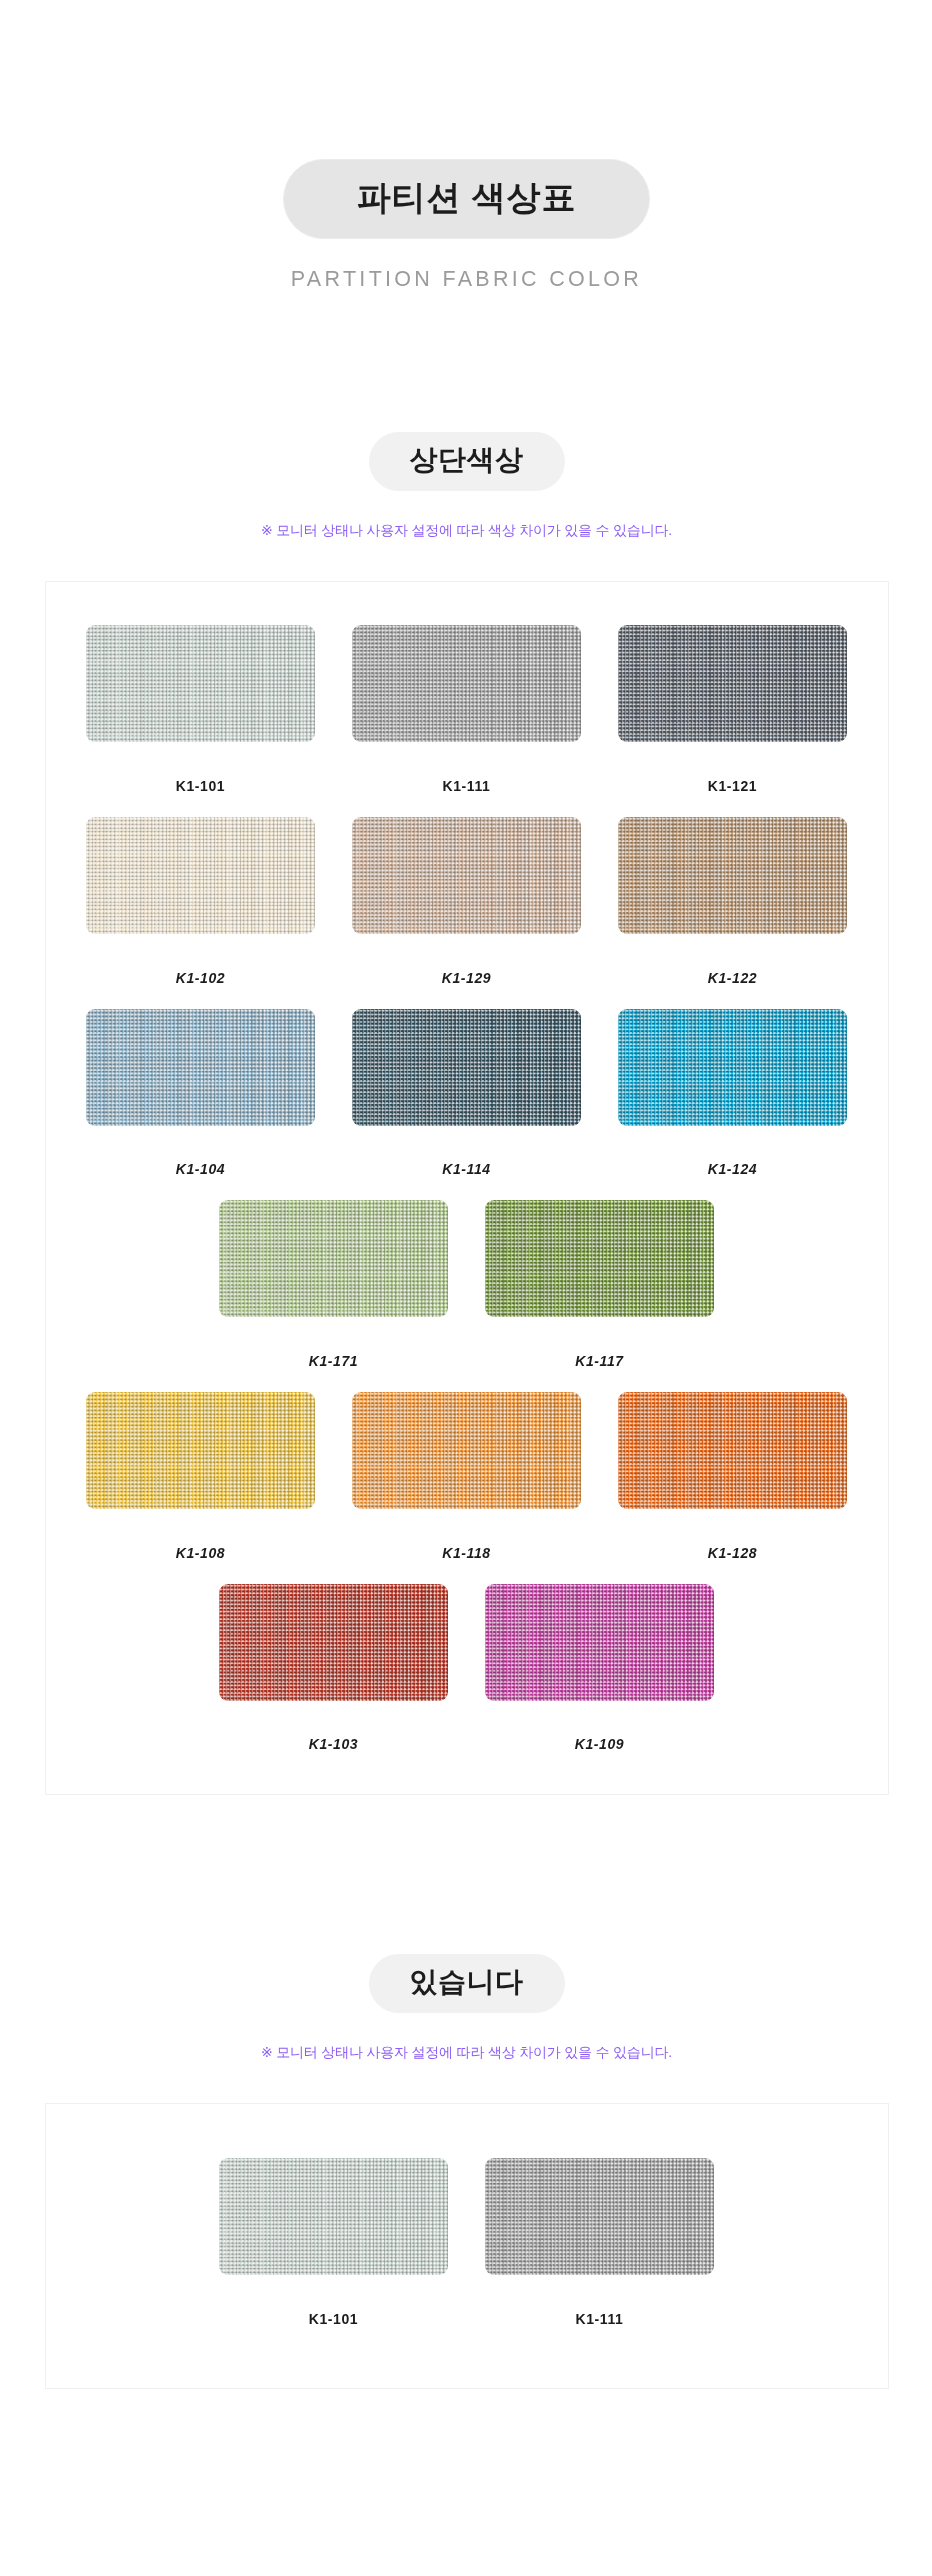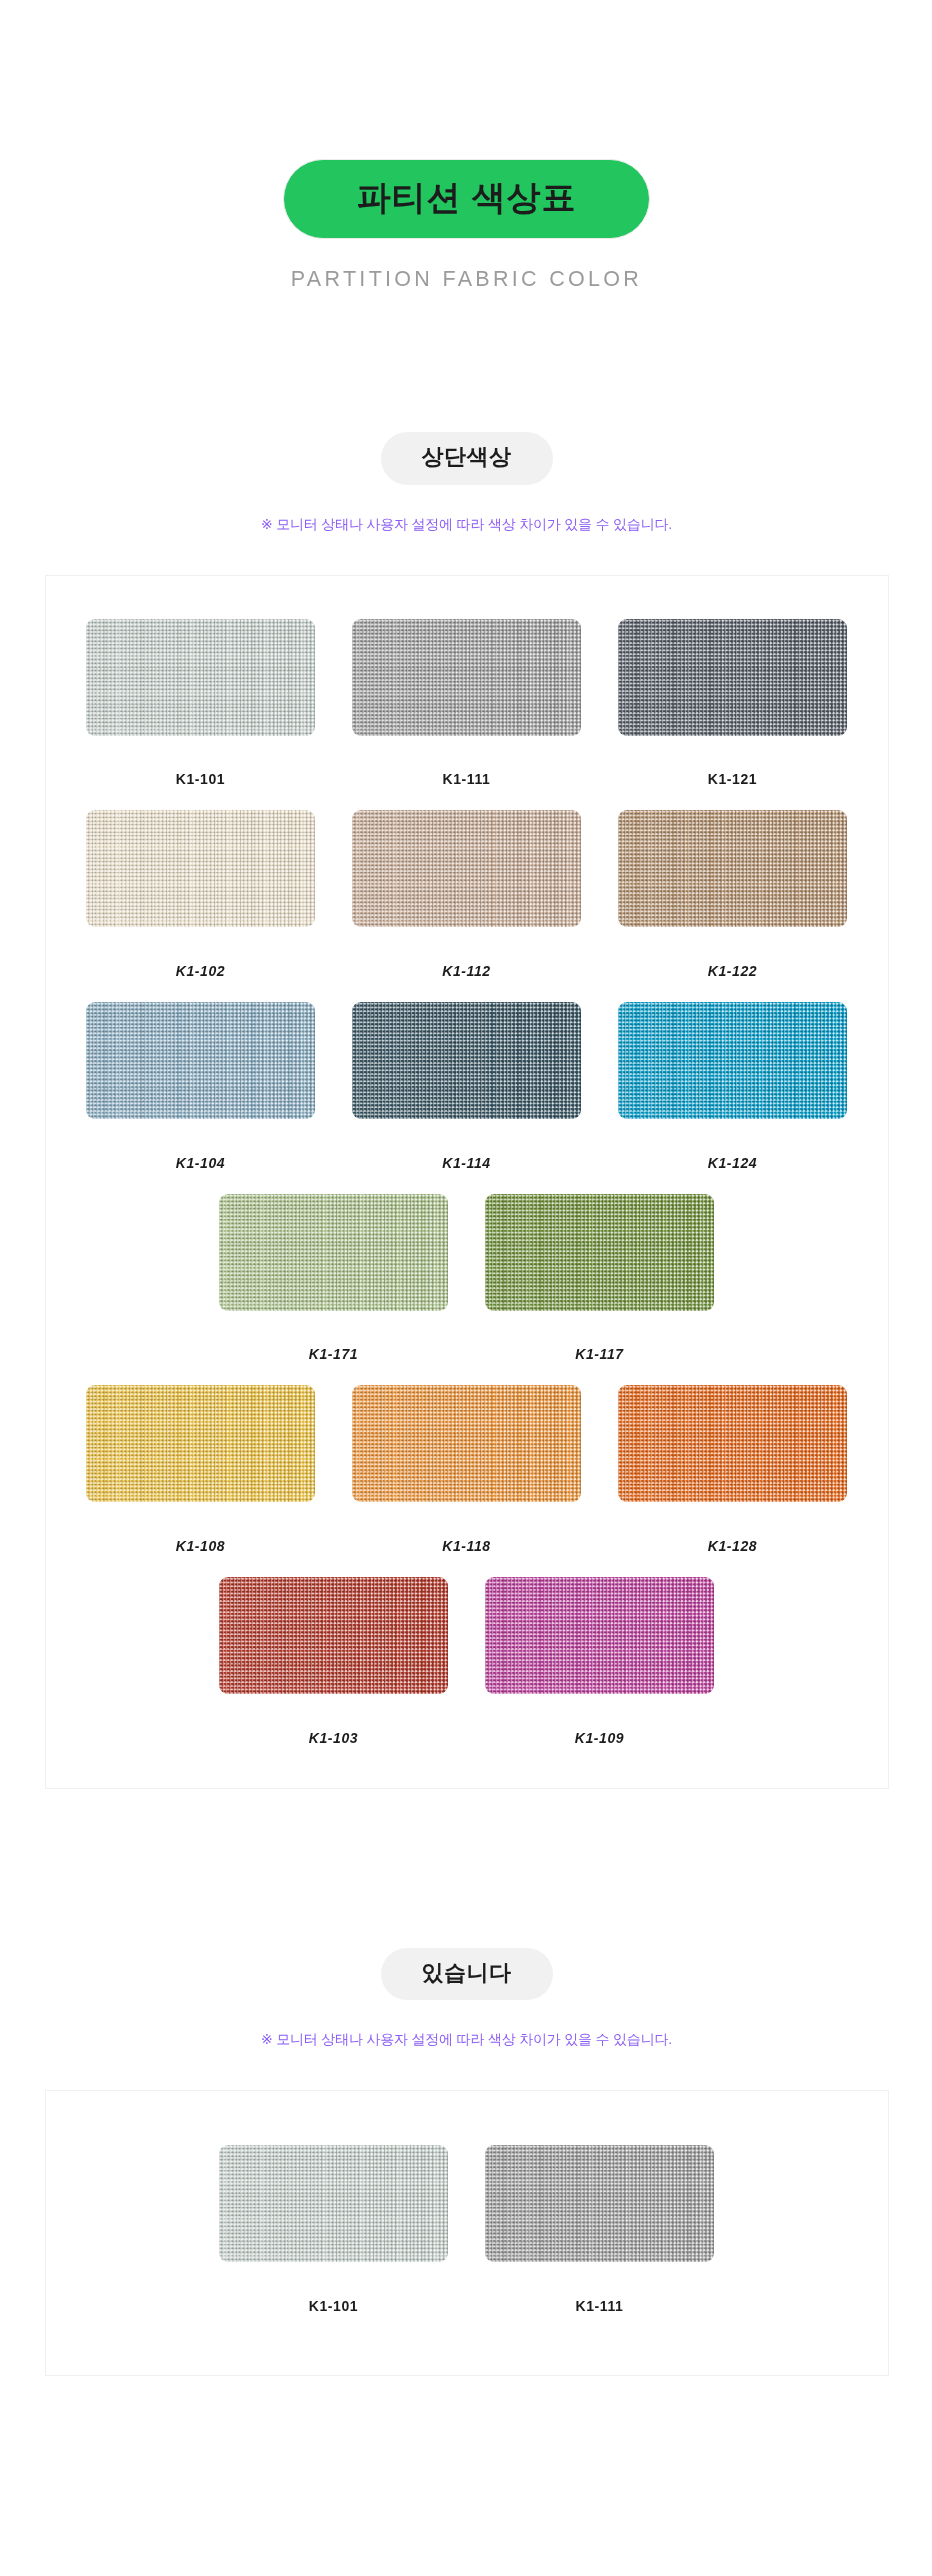--- a/index.html
+++ b/index.html
@@ -28,21 +28,21 @@
   .header {
     padding-top: 159px;
     text-align: center;
   }
 
   .title-pill {
     display: inline-block;
     border: 0.9px solid #ececec;
     border-radius: 56px;
     padding: 18.7px 73px 22.4px;
-    background: #22c55e;
+    background: #e5e5e5;
   }
 
   .title-pill-text {
     font-size: 34px;
     font-weight: 700;
     letter-spacing: 0.9px;
     color: #1c1c1c;
     line-height: 1.1;
     white-space: nowrap;
   }
@@ -64,21 +64,21 @@
   .section-gap-top { height: 140px; }
 
   .section-pill {
     display: inline-block;
     background: #f1f1f1;
     border-radius: 37px;
     padding: 13px 41px 15px;
   }
 
   .section-pill-text {
-    font-size: 22px;
+    font-size: 28px;
     font-weight: 700;
     letter-spacing: 0.5px;
     color: #1c1c1c;
     line-height: 1.1;
     white-space: nowrap;
   }
 
   .section-note {
     margin-top: 31px;
     font-size: 14px;
@@ -211,21 +211,21 @@
               <div class="swatch-label">K1-121</div>
             </div>
           </div>
           <div class="swatch-row">
             <div class="swatch-cell">
               <div class="swatch-chip" style="background-color: rgb(231, 221, 201);"></div>
               <div class="swatch-label">K1-102</div>
             </div>
             <div class="swatch-cell">
               <div class="swatch-chip" style="background-color: rgb(195, 168, 148);"></div>
-              <div class="swatch-label">K1-112</div>
+              <div class="swatch-label">K1-129</div>
             </div>
             <div class="swatch-cell">
               <div class="swatch-chip" style="background-color: rgb(176, 143, 110);"></div>
               <div class="swatch-label">K1-122</div>
             </div>
           </div>
           <div class="swatch-row">
             <div class="swatch-cell">
               <div class="swatch-chip" style="background-color: rgb(135, 169, 189);"></div>
               <div class="swatch-label">K1-104</div>

